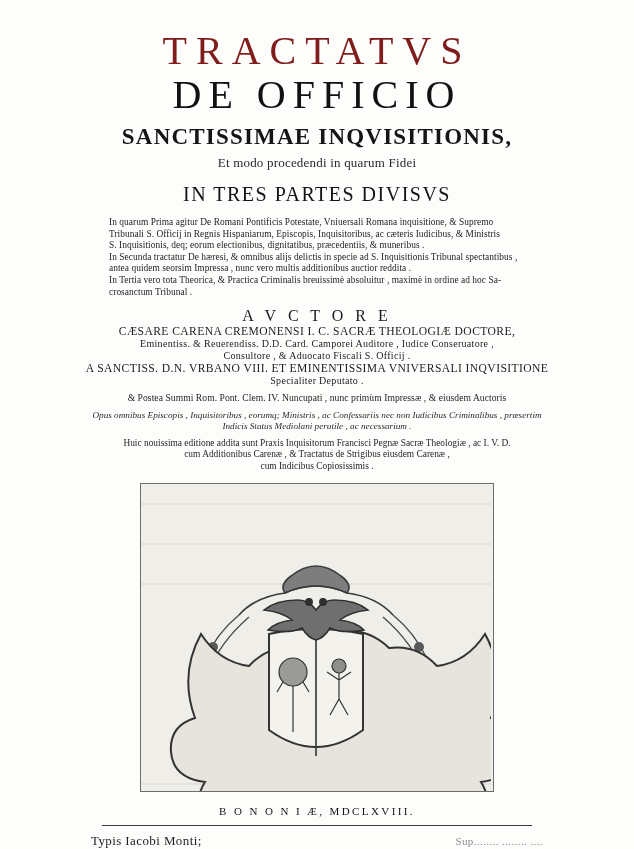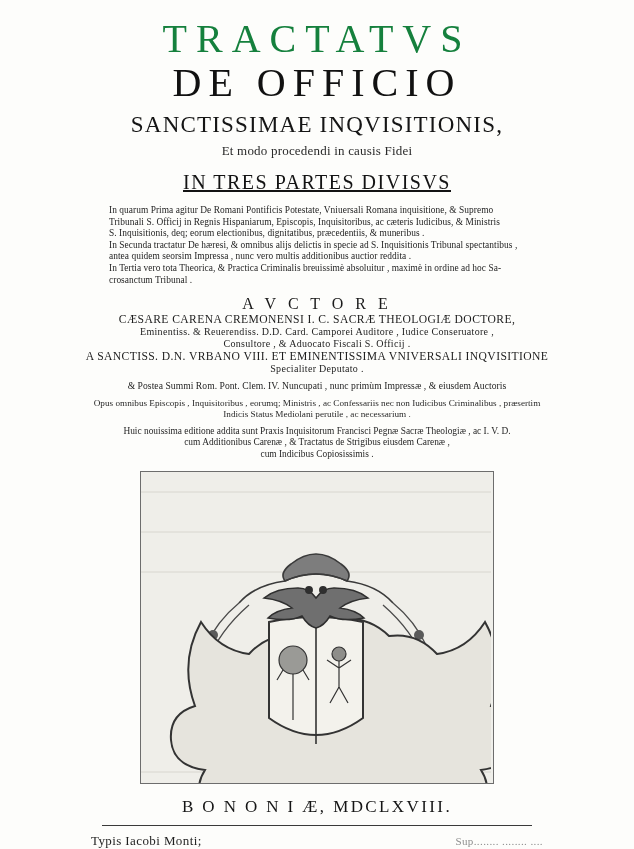--- a/index.html
+++ b/index.html
@@ -24,55 +24,56 @@
     display: flex;
     flex-direction: column;
     align-items: center;
   }
   
   .title-1 {
     font-size: 40px;
     letter-spacing: 9px;
     line-height: 1.05;
     text-align: center;
-    white-space: nowrap;
-    color: #15803d;
+    margin-top: 12px;
+    white-space: nowrap;
+    color: #7f1d1d;
   }
   .title-2 {
     font-size: 40px;
     letter-spacing: 7px;
     line-height: 1.05;
     text-align: left;
     margin-top: 2px;
     white-space: nowrap;
     color: #111;
   }
   .title-3 {
     font-size: 23px;
     letter-spacing: 1.2px;
     text-align: center;
     margin-top: 8px;
     white-space: nowrap;
     color: #151515;
+    font-weight: bold;
   }
   .subtitle-small {
     font-size: 13px;
     letter-spacing: 0.2px;
     text-align: center;
     margin-top: 5px;
     color: #2a2a2a;
   }
   .title-4 {
     font-size: 20px;
     letter-spacing: 1.5px;
     text-align: center;
     margin-top: 12px;
     white-space: nowrap;
     color: #131313;
-    text-decoration: underline;
   }
   
   .desc-block {
     width: 452px;
     margin-top: 11px;
     text-align: left;
     margin-left: 36px;
   }
   .desc-line {
     font-size: 9.4px;
@@ -114,20 +115,21 @@
     font-size: 9.6px;
     line-height: 11.8px;
     text-align: center;
   }
   .italic-note {
     width: 470px;
     margin-top: 6px;
     text-align: center;
   }
   .italic-note div {
+    font-style: italic;
     font-size: 9.2px;
     line-height: 11.4px;
     color: #2a2a2a;
     white-space: nowrap;
   }
   .edition-note {
     width: 470px;
     margin-top: 5px;
     text-align: center;
   }
@@ -143,21 +145,21 @@
     width: 352px;
     height: 330px;
     border: 1px solid #6d6d6d;
     background: #efefea;
     position: relative;
     overflow: hidden;
   }
   .engraving svg { display: block; }
   
   .imprint {
-    font-size: 17px;
+    font-size: 11px;
     letter-spacing: 2.4px;
     margin-top: 13px;
     text-align: center;
     white-space: nowrap;
     color: #151515;
   }
   .rule {
     margin-top: 8px;
     width: 430px;
     border-top: 1px solid #3a3a3a;
@@ -184,21 +186,21 @@
   }
 </style>
 </head>
 <body>
 
 <div class="page">
 
   <div class="title-1">TRACTATVS</div>
   <div class="title-2">DE OFFICIO</div>
   <div class="title-3">SANCTISSIMAE INQVISITIONIS,</div>
-  <div class="subtitle-small">Et modo procedendi in causis Fidei</div>
+  <div class="subtitle-small">Et modo procedendi in quarum Fidei</div>
   <div class="title-4">IN TRES PARTES DIVISVS</div>
 
   <div class="desc-block">
     <div class="desc-line">In quarum Prima agitur De Romani Pontificis Potestate, Vniuersali Romana inquisitione, &amp; Supremo</div>
     <div class="desc-line">Tribunali S. Officij in Regnis Hispaniarum, Episcopis, Inquisitoribus, ac cæteris Iudicibus, &amp; Ministris</div>
     <div class="desc-line">S. Inquisitionis, deq; eorum electionibus, dignitatibus, præcedentiis, &amp; muneribus .</div>
     <div class="desc-line">In Secunda tractatur De hæresi, &amp; omnibus alijs delictis in specie ad S. Inquisitionis Tribunal spectantibus ,</div>
     <div class="desc-line">antea quidem seorsim Impressa , nunc vero multis additionibus auctior reddita .</div>
     <div class="desc-line">In Tertia vero tota Theorica, &amp; Practica Criminalis breuissimè absoluitur , maximè in ordine ad hoc Sa-</div>
     <div class="desc-line">crosanctum Tribunal .</div>

